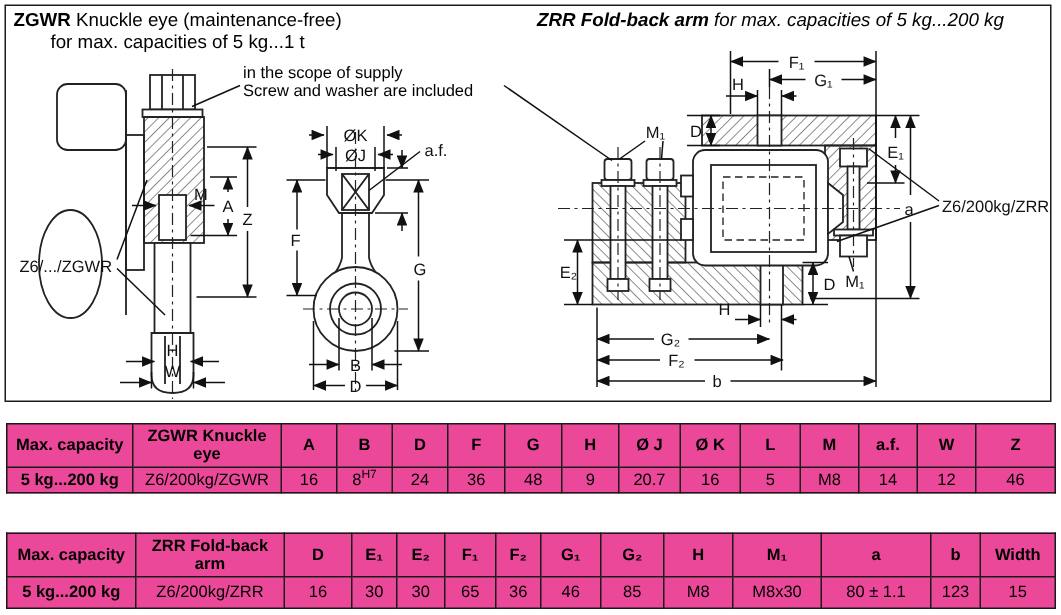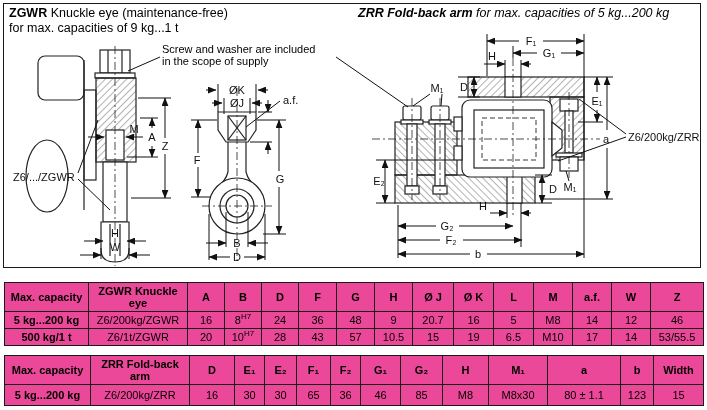--- a/index.html
+++ b/index.html
@@ -1,20 +1,20 @@
 <!DOCTYPE html>
 <html><head>
 <meta charset="utf-8">
 <style>
   html,body{margin:0;padding:0;background:#fff;}
   .page{position:relative;width:707px;height:410px;background:#fff;overflow:hidden;
         font-family:"Liberation Sans", sans-serif;color:#000;}
   .panel{position:absolute;left:3px;top:3px;width:696px;height:263px;border:1.6px solid #1a1a1a;z-index:2;}
   .drawing-svg{position:absolute;left:0;top:0;z-index:1;}
-  .title{position:absolute;font-size:12.5px;line-height:15px;z-index:3;white-space:nowrap;}
+  .title{position:absolute;font-size:12.5px;line-height:15px;z-index:3;white-space:nowrap;text-align:center;}
   .title-left{left:9px;top:6px;}
   .title-right{left:358px;top:6px;font-style:italic;}
   .note{position:absolute;left:162px;top:44px;font-size:11px;line-height:11.5px;z-index:3;}
   svg text{font-family:"Liberation Sans", sans-serif;font-size:11px;fill:#111;}
   svg text.part{font-size:11px;}
   table{position:absolute;border-collapse:collapse;table-layout:fixed;z-index:3;background:#ec4899;
         font-size:11px;}
   table,th,td{border:1.5px solid #1a1a1a;}
   th,td{text-align:center;vertical-align:middle;padding:0 1px;overflow:hidden;line-height:1.1;}
   th{font-weight:bold;font-size:11px;}
@@ -287,28 +287,28 @@
       <text x="483" y="210" text-anchor="middle">H</text>
       <text x="447" y="230" text-anchor="middle">G₂</text>
       <text x="451" y="244" text-anchor="middle">F₂</text>
       <text x="478" y="258" text-anchor="middle">b</text>
       <text x="628" y="141" class="part">Z6/200kg/ZRR</text>
     </g>
   </svg>
 
   <div class="title title-left">
     <div><b>ZGWR</b><span> Knuckle eye (maintenance-free)</span></div>
-    <div>for max. capacities of 9 kg...1 t</div>
+    <div>for max. capacities of 5 kg...1 t</div>
   </div>
   <div class="title title-right">
     <b>ZRR Fold-back arm</b><span> for max. capacities of 5 kg...200 kg</span>
   </div>
   <div class="note">
+    <div>in the scope of supply</div>
     <div>Screw and washer are included</div>
-    <div>in the scope of supply</div>
   </div>
 
   <table id="zgwr-table">
     <colgroup>
       <col style="width:84px">
         <col style="width:99px">
         <col style="width:37px">
         <col style="width:37px">
       <col style="width:37px">
         <col style="width:38px">
@@ -352,37 +352,20 @@
           <td>48</td>
           <td>9</td>
           <td>20.7</td>
           <td>16</td>
           <td>5</td>
           <td>M8</td>
           <td>14</td>
           <td>12</td>
           <td>46</td>
         </tr>
-        <tr>
-          <td class="c0">500 kg/1 t</td>
-          <td>Z6/1t/ZGWR</td>
-          <td>20</td>
-          <td>10<sup>H7</sup></td>
-          <td>28</td>
-          <td>43</td>
-          <td>57</td>
-          <td>10.5</td>
-          <td>15</td>
-          <td>19</td>
-          <td>6.5</td>
-          <td>M10</td>
-          <td>17</td>
-          <td>14</td>
-          <td>53/55.5</td>
-        </tr>
       </tbody>
     </table>
 
   <table id="zrr-table">
     <colgroup>
       <col style="width:86px">
         <col style="width:99px">
         <col style="width:45px">
         <col style="width:30px">
       <col style="width:32px">

